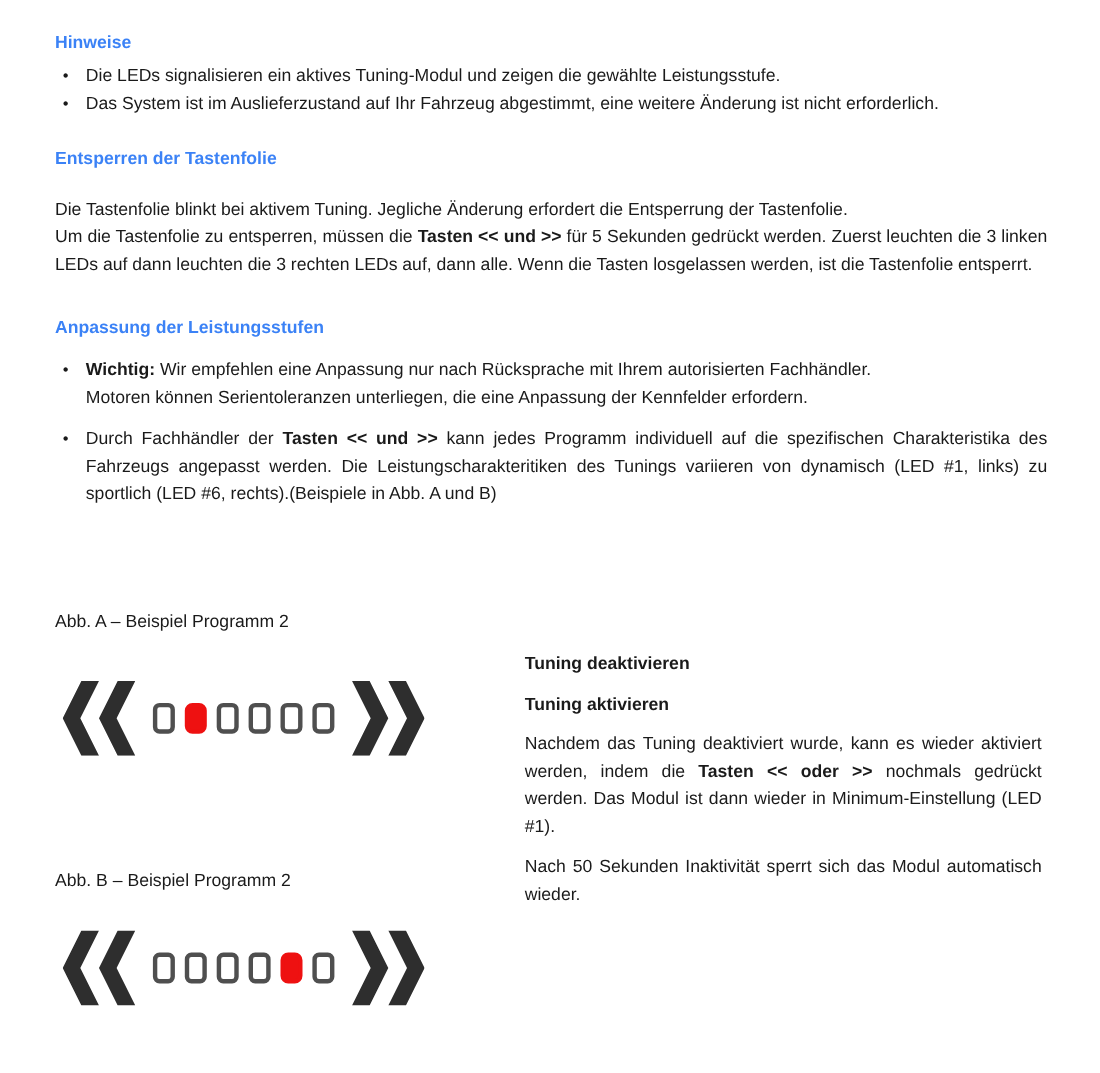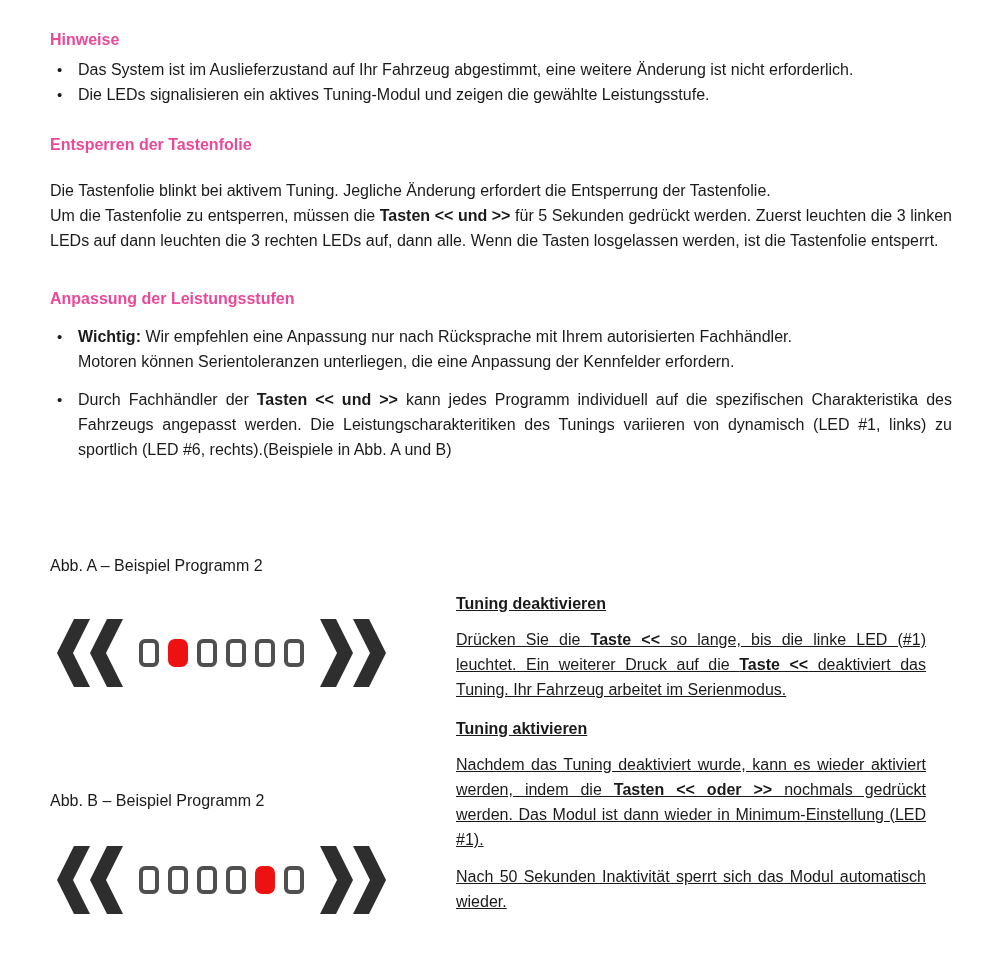--- a/index.html
+++ b/index.html
@@ -9,21 +9,21 @@
     height: 975px;
     box-sizing: border-box;
     padding: 30px 48px 0 50px;
     background: #ffffff;
     font-family: "Liberation Sans", sans-serif;
     font-size: 16px;
     line-height: 25px;
     color: #1a1a1a;
     overflow: hidden;
   }
-  h2 { font-size: 16px; line-height: 20px; margin: 0; font-weight: bold; color: #ec4899; }
+  h2 { font-size: 16px; line-height: 20px; margin: 0; font-weight: bold; color: #3b82f6; }
   p { margin: 0; text-align: justify; }
   .bullets { margin: 7px 0 0 0; padding: 0; list-style: none; }
   .bullets li { position: relative; padding-left: 28px; text-align: justify; }
   .bullets li::before { content: "\2022"; position: absolute; left: 7px; top: 0; font-size: 15px; }
   .sec-entsperren { margin-top: 28px; }
   .sec-entsperren h2 { margin-bottom: 23px; }
   .sec-anpassung { margin-top: 36px; }
   .sec-anpassung h2 { margin-bottom: 15px; }
   .sec-anpassung li + li { margin-top: 13px; }
 
@@ -38,35 +38,35 @@
   .chevron polygon { fill: #2e2e2e; }
   .leds { display: flex; gap: 9px; margin: 0 16px; }
   .led {
     width: 12px; height: 20px;
     border: 4px solid #4f4f4f;
     border-radius: 6px;
     background: #ffffff;
   }
   .led.on { background: #ee1111; border-color: #ee1111; border-radius: 7px; }
 
-  .right-col { position: absolute; left: 456px; top: 594px; width: 470px; text-decoration: underline; }
+  .right-col { position: absolute; left: 477px; top: 594px; width: 470px; }
   .right-col h3 { font-size: 16px; line-height: 20px; margin: 0 0 13px 0; font-weight: bold; }
   .right-col h3.second { margin-top: 17px; }
   .right-col p { margin: 0 0 12px 0; }
 </style>
 </head>
 <body>
 
 <div class="page">
 
   <section class="sec-hinweise">
     <h2>Hinweise</h2>
     <ul class="bullets">
+      <li>Die LEDs signalisieren ein aktives Tuning-Modul und zeigen die gewählte Leistungsstufe.</li>
       <li>Das System ist im Auslieferzustand auf Ihr Fahrzeug abgestimmt, eine weitere Änderung ist nicht erforderlich.</li>
-      <li>Die LEDs signalisieren ein aktives Tuning-Modul und zeigen die gewählte Leistungsstufe.</li>
     </ul>
   </section>
 
   <section class="sec-entsperren">
     <h2>Entsperren der Tastenfolie</h2>
     <p>Die Tastenfolie blinkt bei aktivem Tuning. Jegliche Änderung erfordert die Entsperrung der Tastenfolie.</p>
     <p><span>Um die Tastenfolie zu entsperren, müssen die </span><b>Tasten &lt;&lt; und &gt;&gt;</b><span> für 5 Sekunden gedrückt werden. Zuerst leuchten die 3 linken LEDs auf dann leuchten die 3 rechten LEDs auf, dann alle. Wenn die Tasten losgelassen werden, ist die Tastenfolie entsperrt.</span></p>
   </section>
 
   <section class="sec-anpassung">
@@ -115,19 +115,18 @@
       <span class="led off"></span>
     </div>
     <svg class="chevron" viewBox="0 0 66 68" aria-hidden="true">
       <polygon points="16,0 0,0 17,34 0,68 16,68 33,34"></polygon>
       <polygon points="49,0 33,0 50,34 33,68 49,68 66,34"></polygon>
     </svg>
   </div>
 
   <div class="right-col">
     <h3>Tuning deaktivieren</h3>
-    <p><span>Drücken Sie die </span><b>Taste &lt;&lt;</b><span> so lange, bis die linke LED (#1) leuchtet. Ein weiterer Druck auf die </span><b>Taste &lt;&lt;</b><span> deaktiviert das Tuning. Ihr Fahrzeug arbeitet im Serienmodus.</span></p>
     <h3 class="second">Tuning aktivieren</h3>
     <p><span>Nachdem das Tuning deaktiviert wurde, kann es wieder aktiviert werden, indem die </span><b>Tasten &lt;&lt; oder &gt;&gt;</b><span> nochmals gedrückt werden. Das Modul ist dann wieder in Minimum-Einstellung (LED #1).</span></p>
     <p>Nach 50 Sekunden Inaktivität sperrt sich das Modul automatisch wieder.</p>
   </div>
 
 </div>
 
 </body></html>

